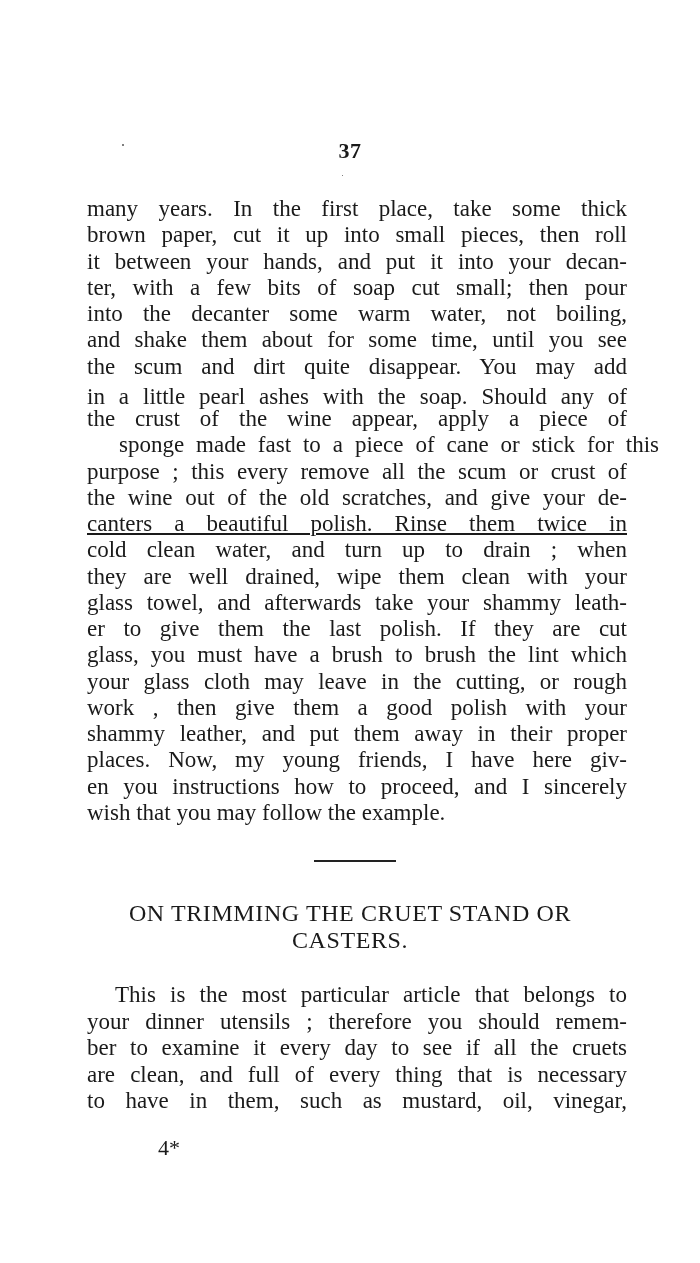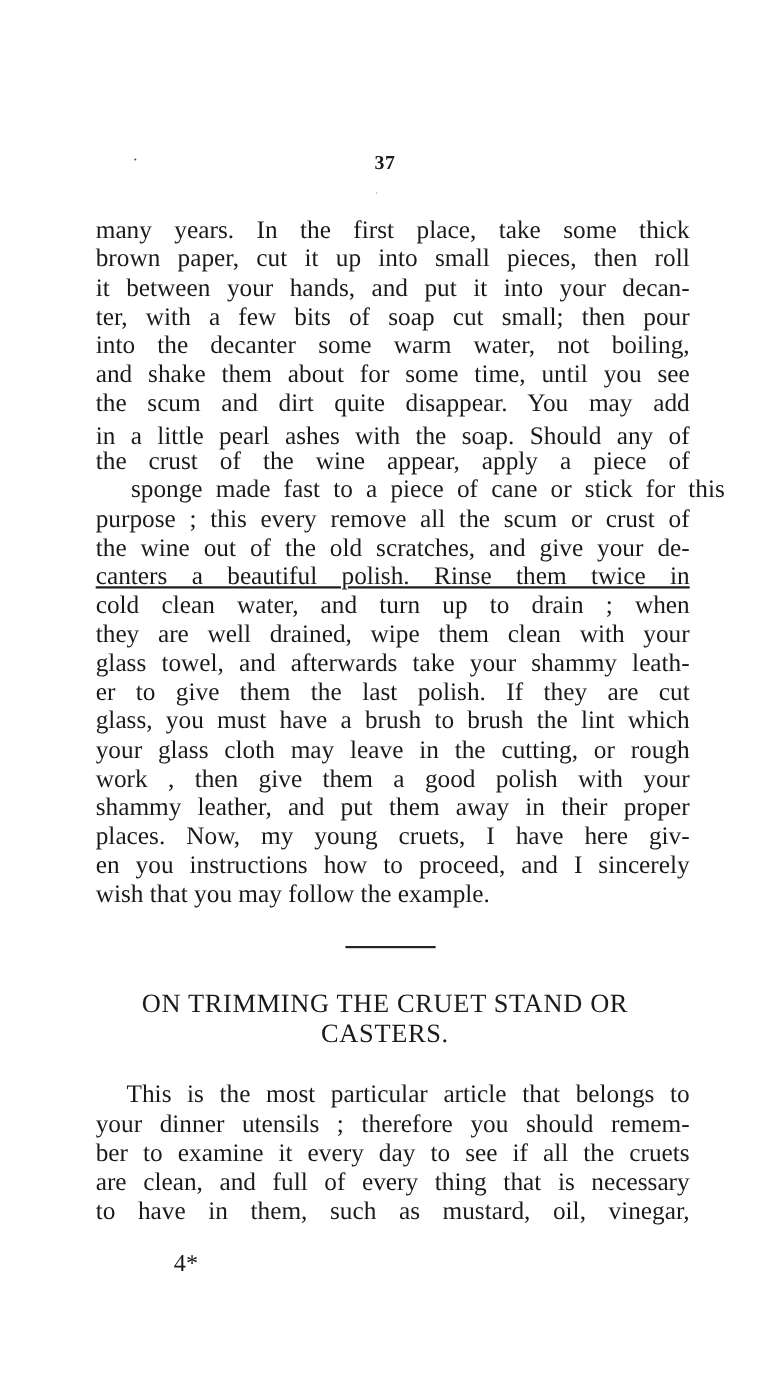--- a/index.html
+++ b/index.html
@@ -1,20 +1,20 @@
 <!DOCTYPE html>
 <html><head>
 <meta charset="utf-8">
 <style>
   html, body { margin: 0; padding: 0; background: #ffffff; }
   body { width: 700px; height: 1263px; position: relative; overflow: hidden;
          font-family: "Liberation Serif", "DejaVu Serif", serif; color: #1a1a1a; }
   .page { position: absolute; left: 0; top: 0; width: 700px; height: 1263px; background: #ffffff; }
   .folio { position: absolute; top: 138px; left: 0; width: 700px; text-align: center;
-           font-size: 18px; font-weight: bold; letter-spacing: 0.5px; }
+           font-size: 22px; font-weight: bold; letter-spacing: 0.5px; }
   .speck { position: absolute; width: 2px; height: 2px; background: #555; border-radius: 1px; }
   .body-block { position: absolute; left: 87px; width: 540px; }
   .line { position: absolute; left: 0; width: 540px; height: 26px; font-size: 23px;
           line-height: 26px; white-space: nowrap; text-align: justify; text-align-last: justify; }
   .line.last { text-align-last: left; }
   .line.indent { left: 28px; width: 512px; }
   .rule { position: absolute; top: 860px; left: 314px; width: 82px; height: 2px; background: #222; }
   .heading { position: absolute; left: 0; width: 700px; text-align: center;
              font-size: 24px; letter-spacing: 0.6px; line-height: 26px; }
   .sig { position: absolute; top: 1135px; left: 158px; font-size: 22px; }
@@ -43,21 +43,21 @@
       <div class="line" style="top: 288.75px;">the wine out of the old scratches, and give your de-</div>
       <div class="line" style="top: 315px; text-decoration: underline;">canters a beautiful polish.  Rinse them twice in</div>
       <div class="line" style="top: 341.25px;">cold clean water, and turn up to drain ; when</div>
       <div class="line" style="top: 367.5px;">they are well drained, wipe them clean with your</div>
       <div class="line" style="top: 393.75px;">glass towel, and afterwards take your shammy leath-</div>
       <div class="line" style="top: 420px;">er to give them the last polish.  If they are cut</div>
       <div class="line" style="top: 446.25px;">glass, you must have a brush to brush the lint which</div>
       <div class="line" style="top: 472.5px;">your glass cloth may leave in the cutting, or rough</div>
       <div class="line" style="top: 498.75px;">work , then give them a good polish with your</div>
       <div class="line" style="top: 525px;">shammy leather, and put them away in their proper</div>
-      <div class="line" style="top: 551.25px;">places.  Now, my young cruets, I have here giv-</div>
+      <div class="line" style="top: 551.25px;">places.  Now, my young friends, I have here giv-</div>
       <div class="line" style="top: 577.5px;">en you instructions how to proceed, and I sincerely</div>
       <div class="line last" style="top: 603.75px;">wish that you may follow the example.</div>
     </div>
 
   <div class="rule"></div>
 
   <div class="heading" style="top:900px;">ON TRIMMING THE CRUET STAND OR</div>
   <div class="heading" style="top:927px;">CASTERS.</div>
 
   <div class="body-block" id="sec2" style="top:982px;">

